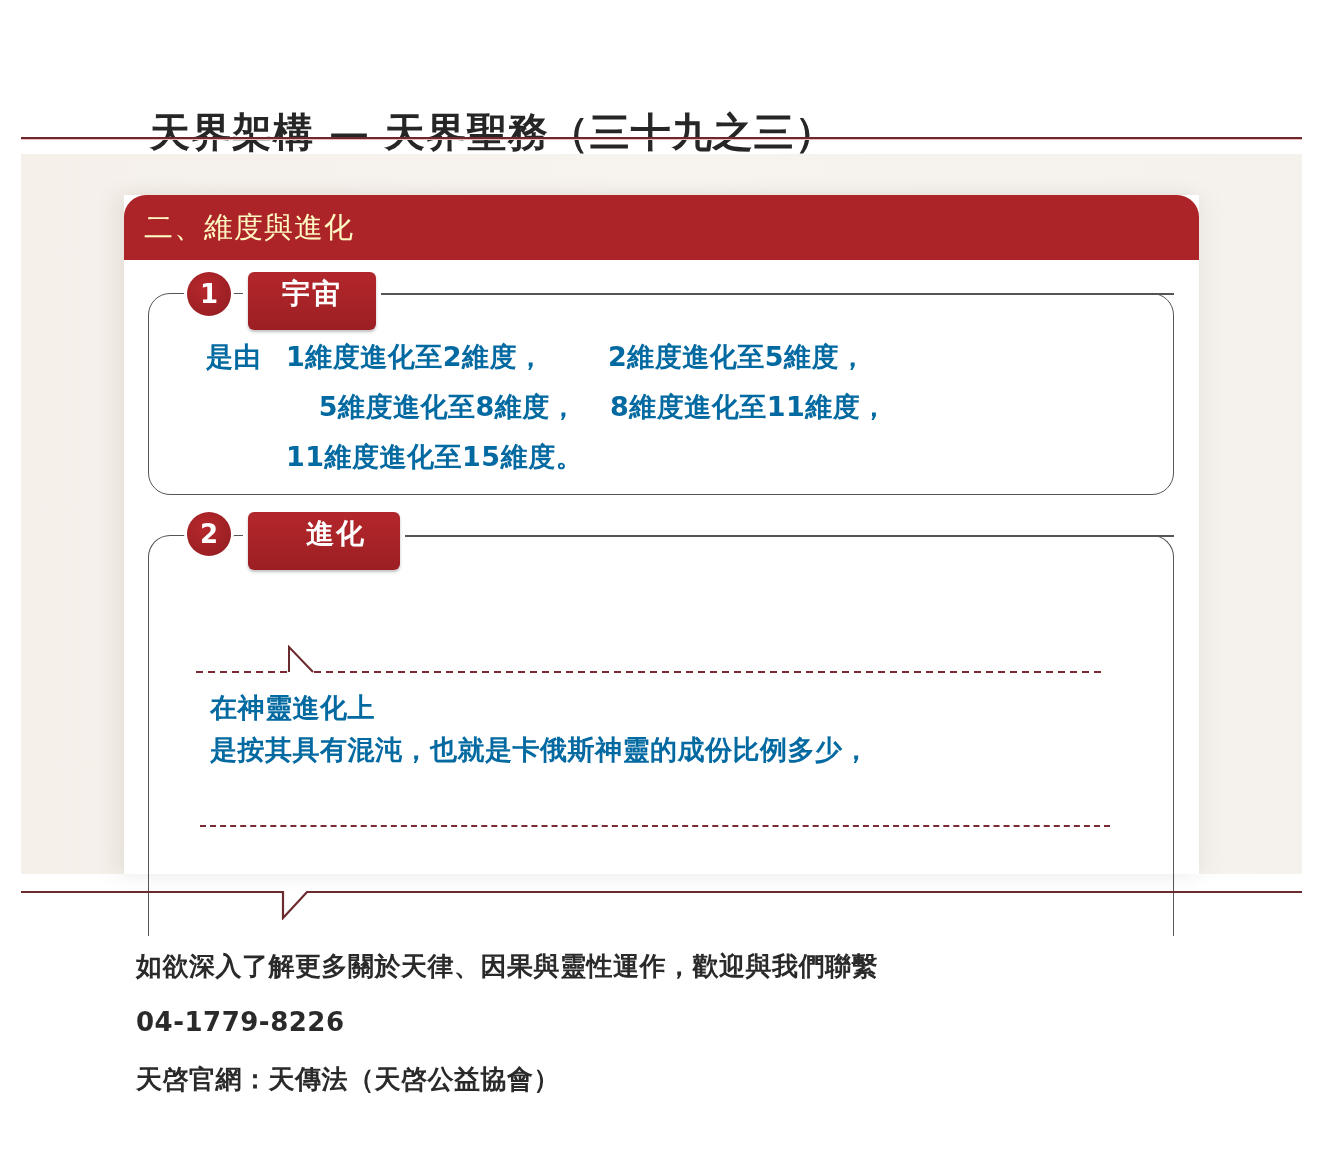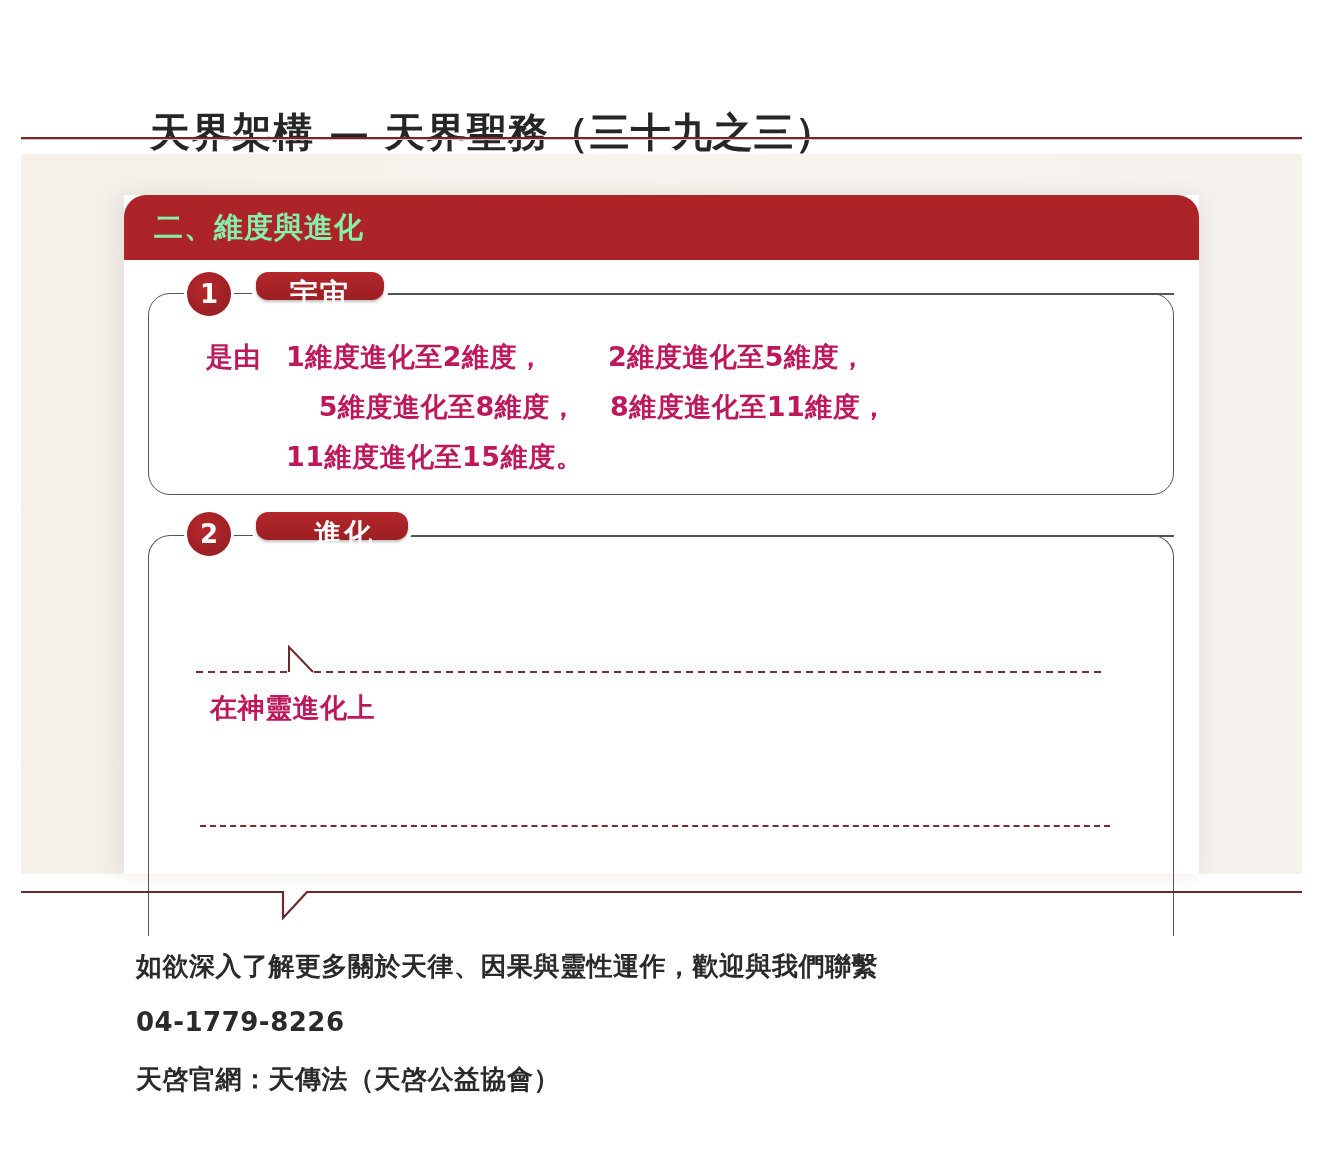--- a/index.html
+++ b/index.html
@@ -24,43 +24,43 @@
   .card {
     position: absolute; left: 103px; top: 41px; width: 1075px; height: 679px;
     background: #ffffff;
     box-shadow: -10px 0 18px rgba(120,100,90,0.10), 10px 0 18px rgba(120,100,90,0.06);
   }
   .card-header {
     position: absolute; left: 0; top: 0; width: 1075px; height: 65px;
     background: #ad2428; border-radius: 22px 22px 0 0;
   }
   .card-header-text {
-    position: absolute; left: 30px; top: 12px; color: #86efac;
-    font-size: 29px; font-weight: bold; line-height: 40px; letter-spacing: 1px; white-space: nowrap;
+    position: absolute; left: 20px; top: 12px; color: #fef9c3;
+    font-size: 29px; font-weight: normal; line-height: 40px; letter-spacing: 1px; white-space: nowrap;
   }
   .box {
     position: absolute; border: 1.5px solid #555555; border-radius: 22px; background: transparent;
   }
   .box1 { left: 24px; top: 98px; width: 1024px; height: 200px; }
   .box2 { left: 24px; top: 340px; width: 1024px; height: 400px; border-bottom: none; border-radius: 22px 22px 0 0; }
   .badge-num {
     position: absolute; width: 44px; height: 44px; border-radius: 50%;
     background: radial-gradient(circle at 40% 35%, #b8282c, #8e1c20);
     color: #fff; font-weight: bold; font-size: 26px; line-height: 44px; text-align: center;
     box-shadow: 0 0 0 3px #ffffff;
   }
   .badge-label {
-    position: absolute; width: 128px; height: 28px; border-radius: 12px;
+    position: absolute; width: 128px; height: 58px; border-radius: 6px;
     background: linear-gradient(180deg, #b3272b 0%, #9c1f23 100%);
     color: #fff; font-weight: bold; font-size: 28px; line-height: 44px; text-align: center;
-    letter-spacing: 2px; box-shadow: 0 2px 3px rgba(0,0,0,0.25), 0 0 0 5px #ffffff; margin-left: 8px;
+    letter-spacing: 2px; box-shadow: 0 2px 3px rgba(0,0,0,0.25), 0 0 0 5px #ffffff;
   }
   .connector { position: absolute; height: 1.5px; background: #555; }
   .text-line {
-    position: absolute; font-size: 27px; font-weight: bold; color: #be185d;
+    position: absolute; font-size: 27px; font-weight: bold; color: #0369a1;
     line-height: 38px; white-space: nowrap; letter-spacing: 0.5px;
   }
   .text-line span { display: inline-block; }
   .bar {
     display: inline-block; width: 6px; height: 32px; background: #a82327;
     vertical-align: middle; margin: 0 14px; position: relative; top: -2px;
   }
   .dashed {
     position: absolute; height: 0; border-top: 2px dashed #7a2a32;
   }
@@ -106,20 +106,21 @@
     <div class="badge-label" style="left:124px; top:317px;padding-left:24px;">進化</div>
 
 
     <svg class="pointer-svg" style="left:72px; top:450px;" width="910" height="30">
       <line x1="0" y1="27" x2="92" y2="27" stroke="#7a2a32" stroke-width="2" stroke-dasharray="7,5"></line>
       <polyline points="93,27 93,2 117,27" fill="none" stroke="#6b2a2e" stroke-width="2"></polyline>
       <line x1="118" y1="27" x2="905" y2="27" stroke="#7a2a32" stroke-width="2" stroke-dasharray="7,5"></line>
     </svg>
 
     <div class="text-line" style="left:86px; top:494px;">在神靈進化上</div>
+    <div class="text-line" style="left:86px; top:536px;">是按其具有混沌，也就是卡俄斯神靈的成份比例多少，</div>
 
     <div class="dashed" style="left:76px; top:630px; width:910px;"></div>
   </div>
 </div>
 
 <svg class="bottom-rule-svg" width="1282" height="40">
   <polyline points="0,12 262,12 262,38 286,12 1281,12" fill="none" stroke="#6b2a2e" stroke-width="2.2"></polyline>
 </svg>
 
 <div class="footer-line" style="top:944px;">如欲深入了解更多關於天律、因果與靈性運作，歡迎與我們聯繫</div>

